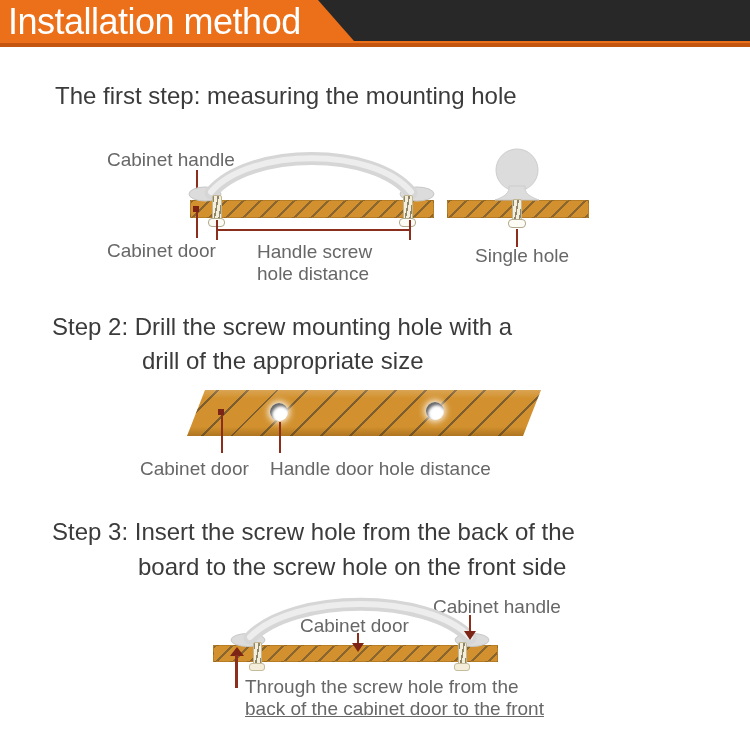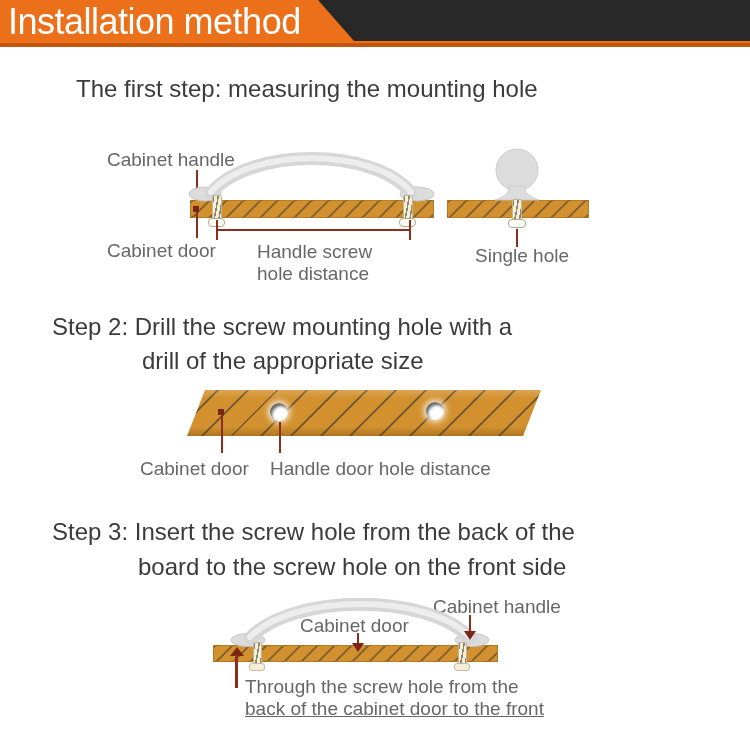--- a/index.html
+++ b/index.html
@@ -45,21 +45,21 @@
 <body>
 
 <div id="canvas">
 
   <div class="banner">
     <div class="banner-wedge"></div>
     <div class="banner-edge"></div>
     <div class="banner-title">Installation method</div>
   </div>
 
-  <div class="hd" style="left:55px;top:75px;margin-left:21px;">The first step: measuring the mounting hole</div>
+  <div class="hd" style="left:55px;top:82px;">The first step: measuring the mounting hole</div>
 
   <div class="lb" style="left:107px;top:149px;">Cabinet handle</div>
   <div class="rline" style="left:196px;top:170px;width:2px;height:22px;"></div>
   <div class="rdot" style="left:193px;top:191px;"></div>
 
   <div class="board" style="left:190px;top:200px;width:244px;height:18px;"></div>
   <div class="board" style="left:447px;top:200px;width:142px;height:18px;"></div>
 
   <svg class="svgabs" style="left:180px;top:142px;" width="270" height="62" viewBox="180 142 270 62">
     <ellipse cx="205" cy="194" rx="16" ry="7" fill="#dcdcdc" stroke="#c7c7c7"></ellipse>

